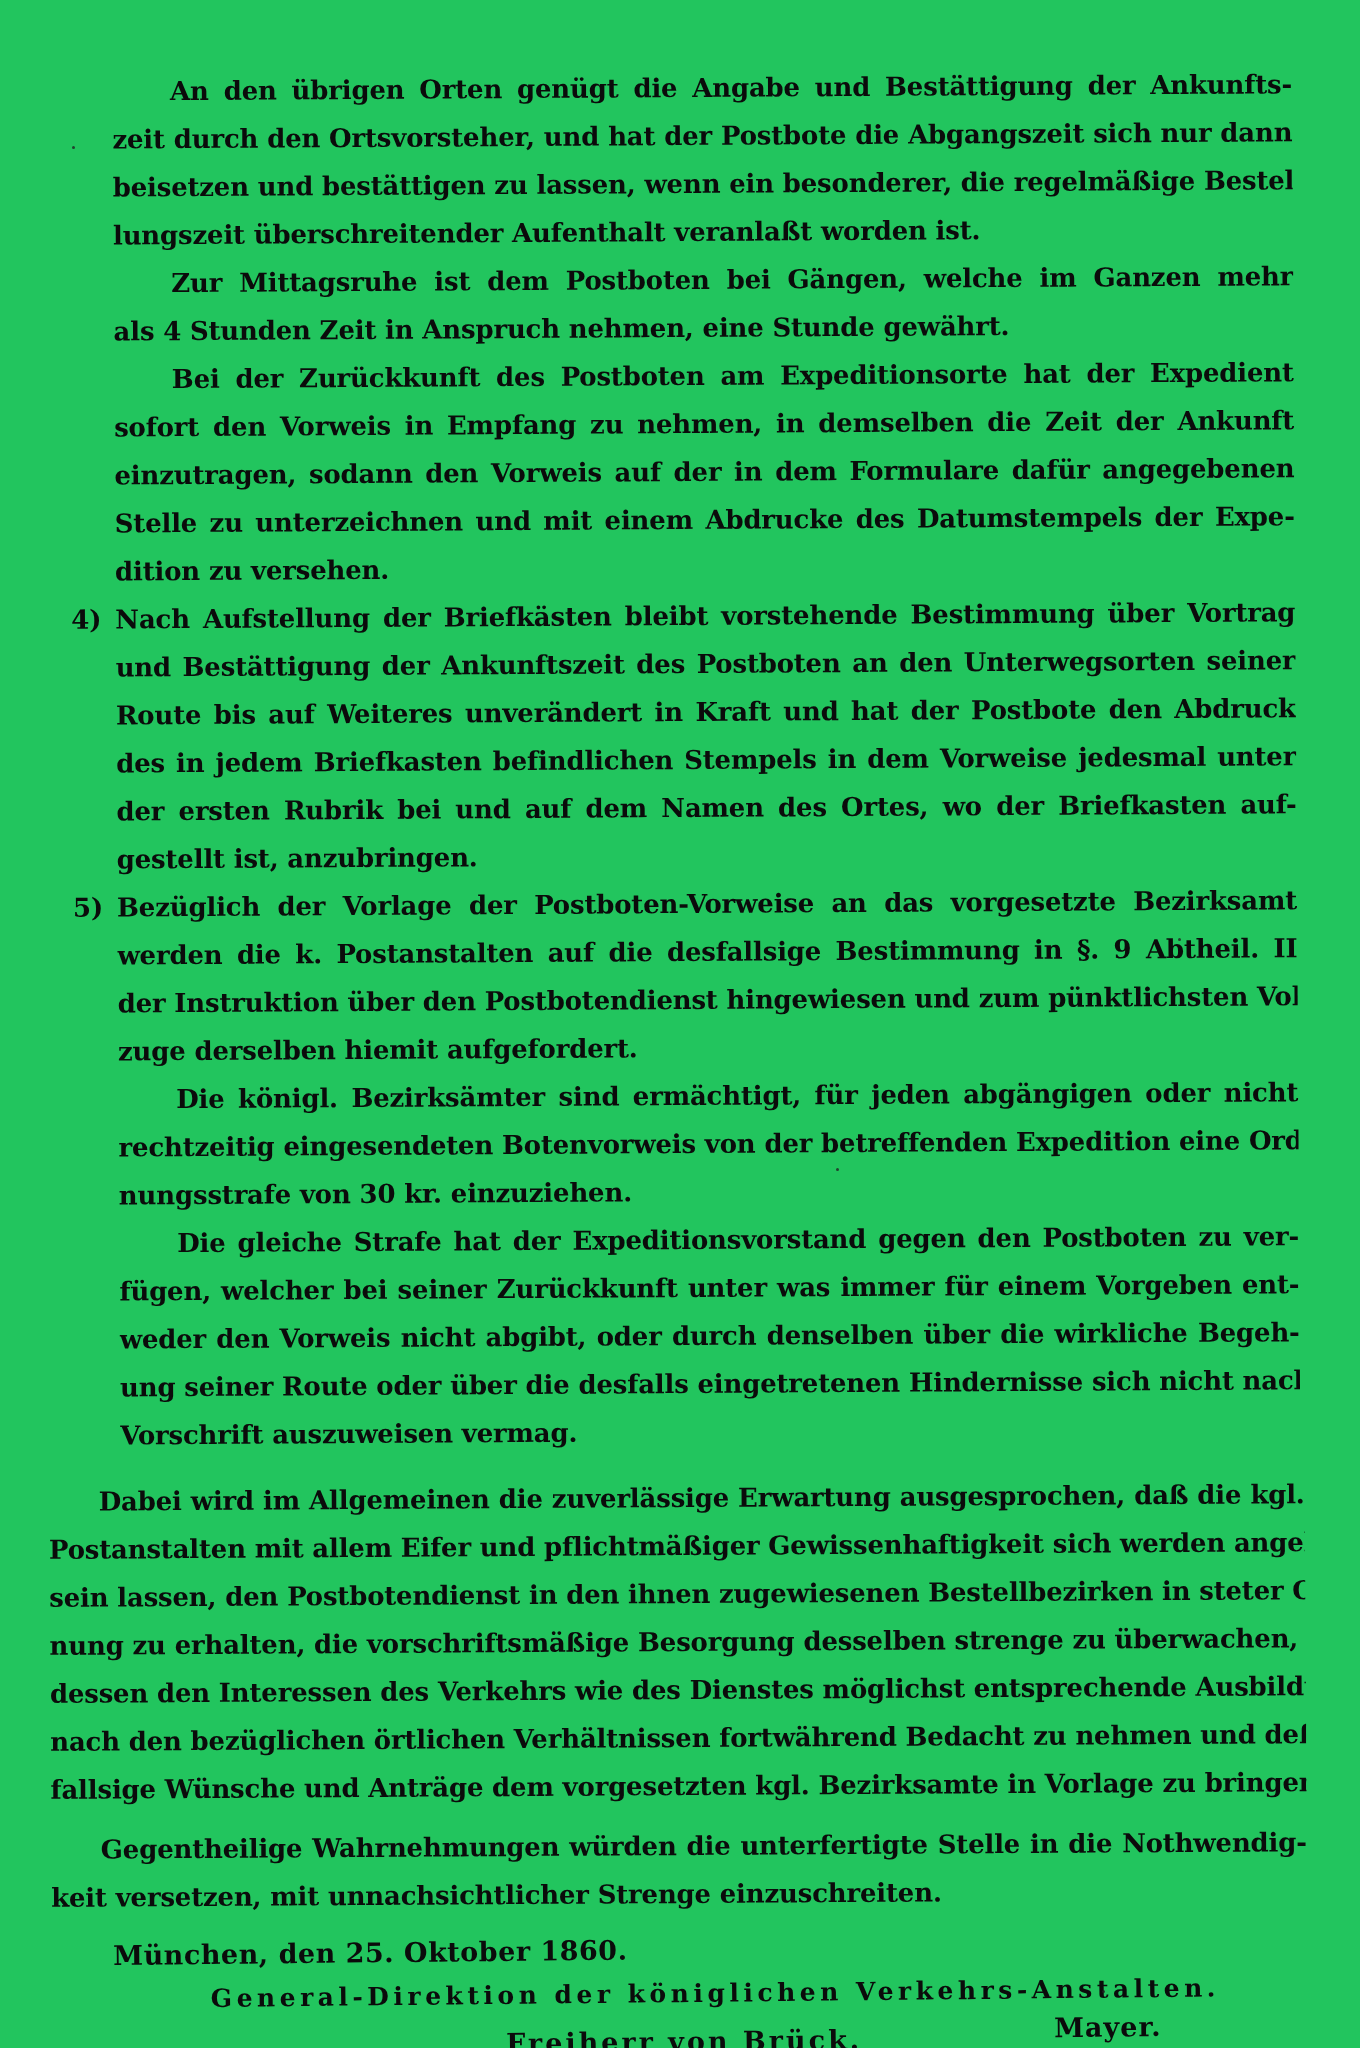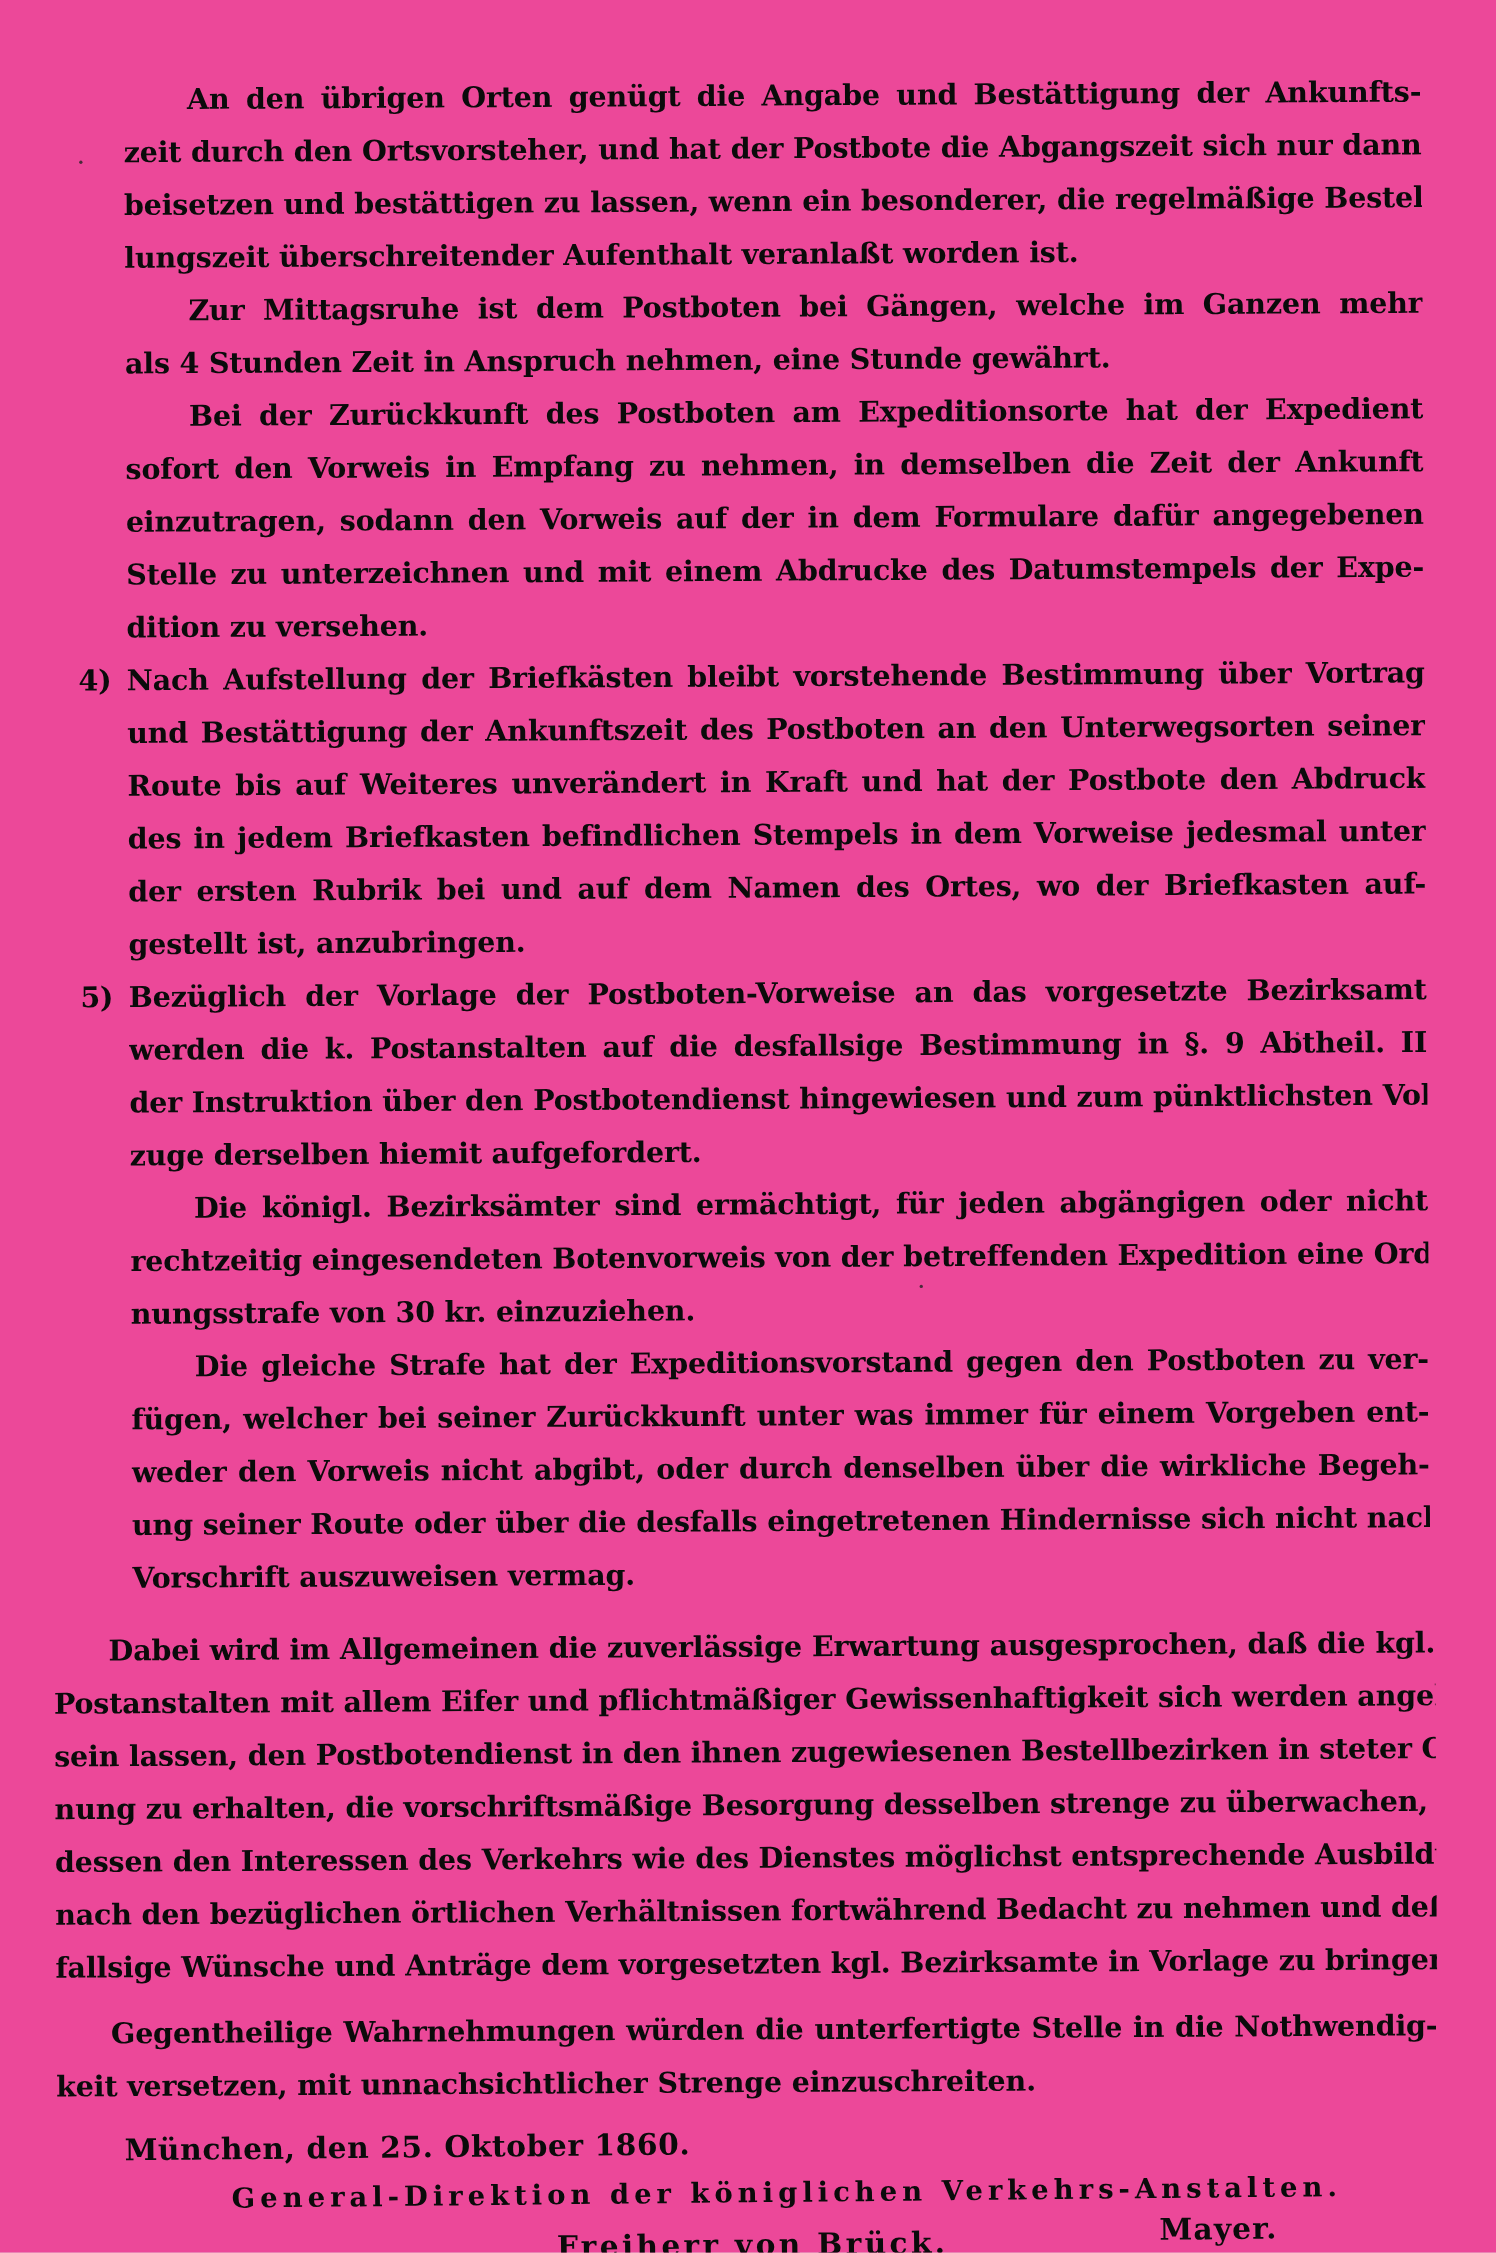--- a/index.html
+++ b/index.html
@@ -1,20 +1,20 @@
 <!DOCTYPE html>
 <html><head>
 <meta charset="utf-8">
 <style>
   html, body { margin: 0; padding: 0; background: #e8e8e4; }
   .page {
     position: relative;
     width: 1360px;
     height: 2048px;
-    background: #ec4899;
+    background: #22c55e;
     overflow: hidden;
     color: #0b0b0b;
     font-family: "DejaVu Serif", serif;
   }
   .content {
     position: absolute;
     top: 64px; left: 0; right: 0;
     transform: rotate(-0.35deg);
   }
   

